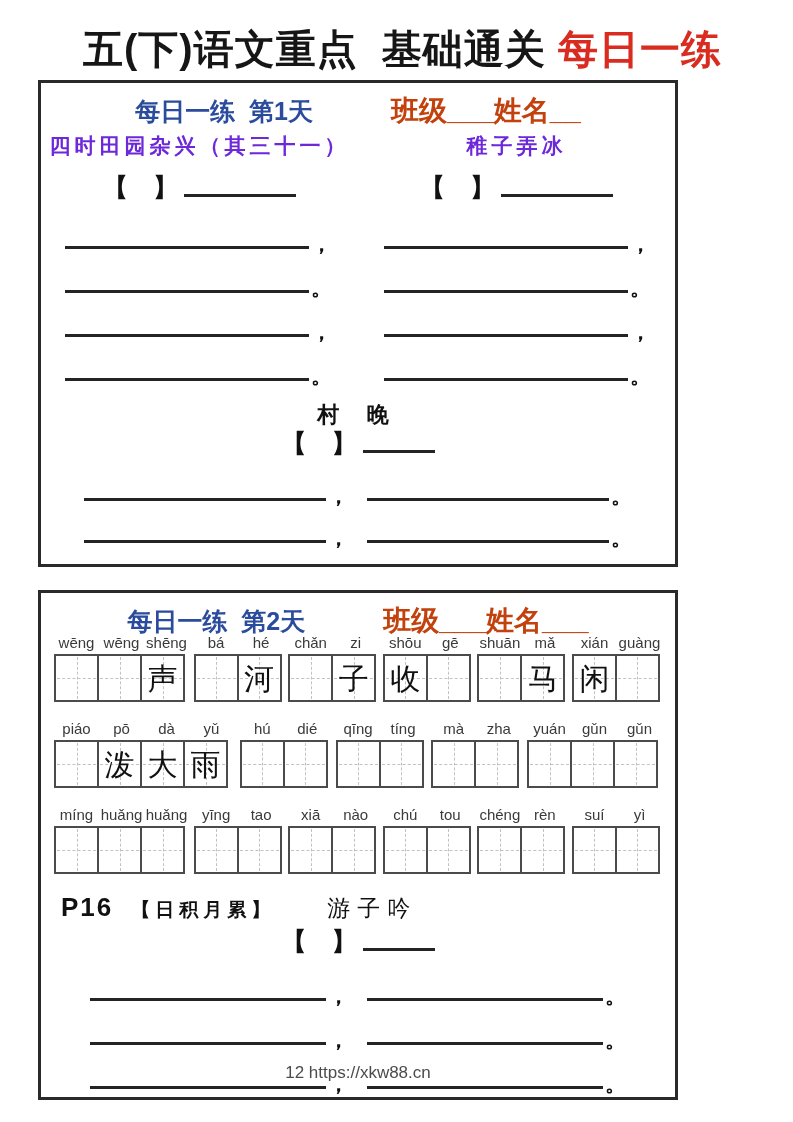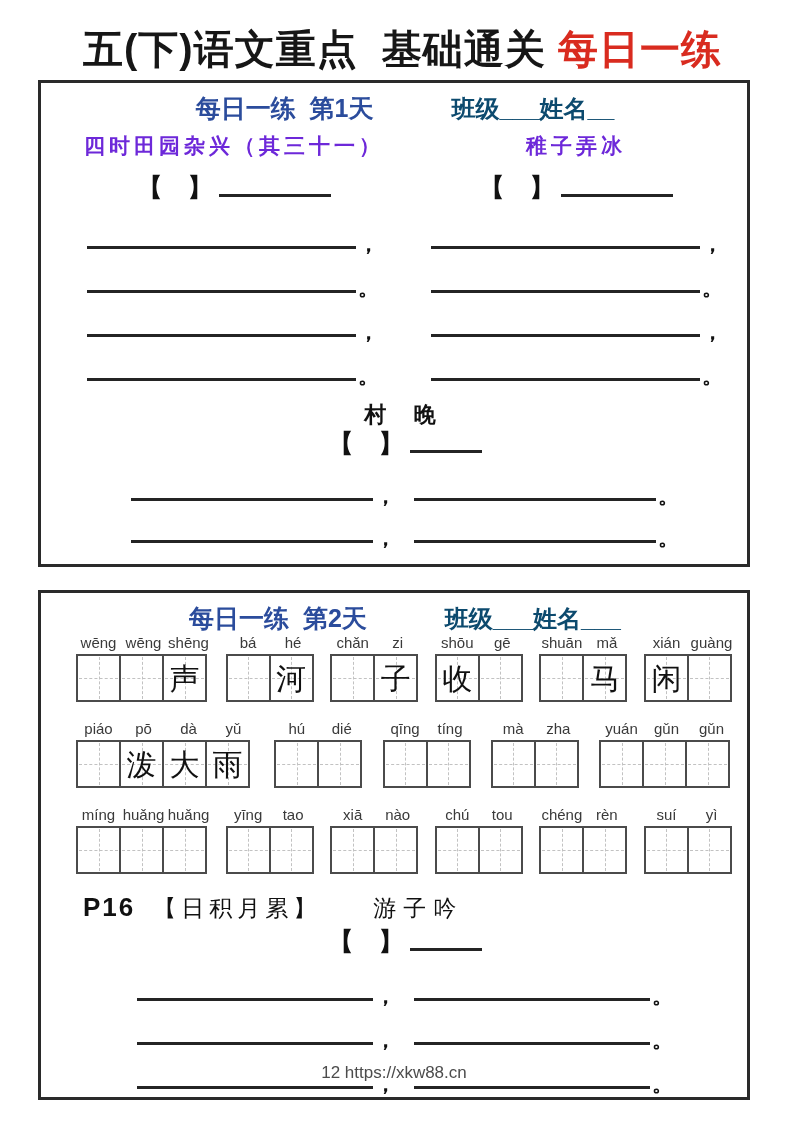--- a/index.html
+++ b/index.html
@@ -10,27 +10,27 @@
 
   
   .main-title {
     position:absolute; top:22px; left:0; right:0;
     text-align:center; font-weight:bold; font-size:40px; letter-spacing:1px;
     white-space:pre; color:#161616;padding-left:12px;
   }
   .main-title .red { color:#d92b1f; }
 
   
-  .wbox { position:absolute; left:38px; width:712px; border:3px solid #2a2a2a; background:#fff;padding-left:22px; }
+  .wbox { position:absolute; left:38px; width:640px; border:3px solid #2a2a2a; background:#fff; }
   #box-day1 { top:80px;  height:487px; }
   #box-day2 { top:590px; height:510px; }
 
   .box-header { display:flex; justify-content:center; align-items:baseline; gap:78px; margin-top:9px; height:30px; }
   .day-label  { color:#2b4c9c; font-weight:bold; font-size:25px; white-space:pre; }
-  .class-label{ color:#0c4a6e; font-weight:bold; font-size:24px; white-space:pre; }
+  .class-label{ color:#c2410c; font-weight:bold; font-size:28px; white-space:pre; }
 
   
   .serif { font-family:"DejaVu Serif","Liberation Serif",serif; }
   .titles-row { display:flex; margin-top:10px; height:30px; }
   .titles-row .half { flex:1; text-align:center; }
   .poem-title { font-size:21px; font-weight:bold; letter-spacing:4px; color:#6d28d9; }
 
   .bracket-row { display:flex; margin-top:6px; height:32px; }
   .bracket-row .half { flex:1; display:flex; justify-content:center; align-items:flex-end; }
   .bracket { font-weight:bold; font-size:25px; line-height:1; white-space:pre; color:#111; }
@@ -61,21 +61,21 @@
   .cell { width:45px; height:48px; border:2px solid #4b4b4b; margin-left:-2px; position:relative; background:#fff; }
   .cell:first-child { margin-left:0; }
   .cell::before { content:""; position:absolute; left:1px; right:1px; top:50%; border-top:1px dashed #c2c2c2; }
   .cell::after  { content:""; position:absolute; top:1px; bottom:1px; left:50%; border-left:1px dashed #c2c2c2; }
   .cellchar { position:absolute; inset:0; z-index:2; text-align:center; line-height:46px;
               font-family:"DejaVu Serif","Liberation Serif",serif; font-size:30px; color:#111; }
 
   
   .p16-row { display:flex; align-items:baseline; margin-top:2px; height:30px; padding-left:20px; }
   .p16-ref   { font-size:26px; font-weight:bold; letter-spacing:2px; color:#111; }
-  .p16-label { font-size:23px; font-weight:normal; letter-spacing:5px; margin-left:18px; color:#111; }
+  .p16-label { font-size:19px; font-weight:bold; letter-spacing:5px; margin-left:18px; color:#111; }
   .p16-title { font-size:23px; font-weight:normal; letter-spacing:7px; margin-left:52px; color:#111; }
   .p16-brkrow { display:flex; justify-content:center; align-items:flex-end; margin-top:4px; height:28px; }
   .couplet-rows { margin-top:8px; }
   .couplet-rows .crow { height:44px; }
   .couplet-rows .crow .cline { width:236px; }
 
   .footer-mark { position:absolute; left:0; right:0; bottom:14px; text-align:center;
                  font-size:17px; color:#4c4c4c; z-index:3; }
 </style>
 </head>

